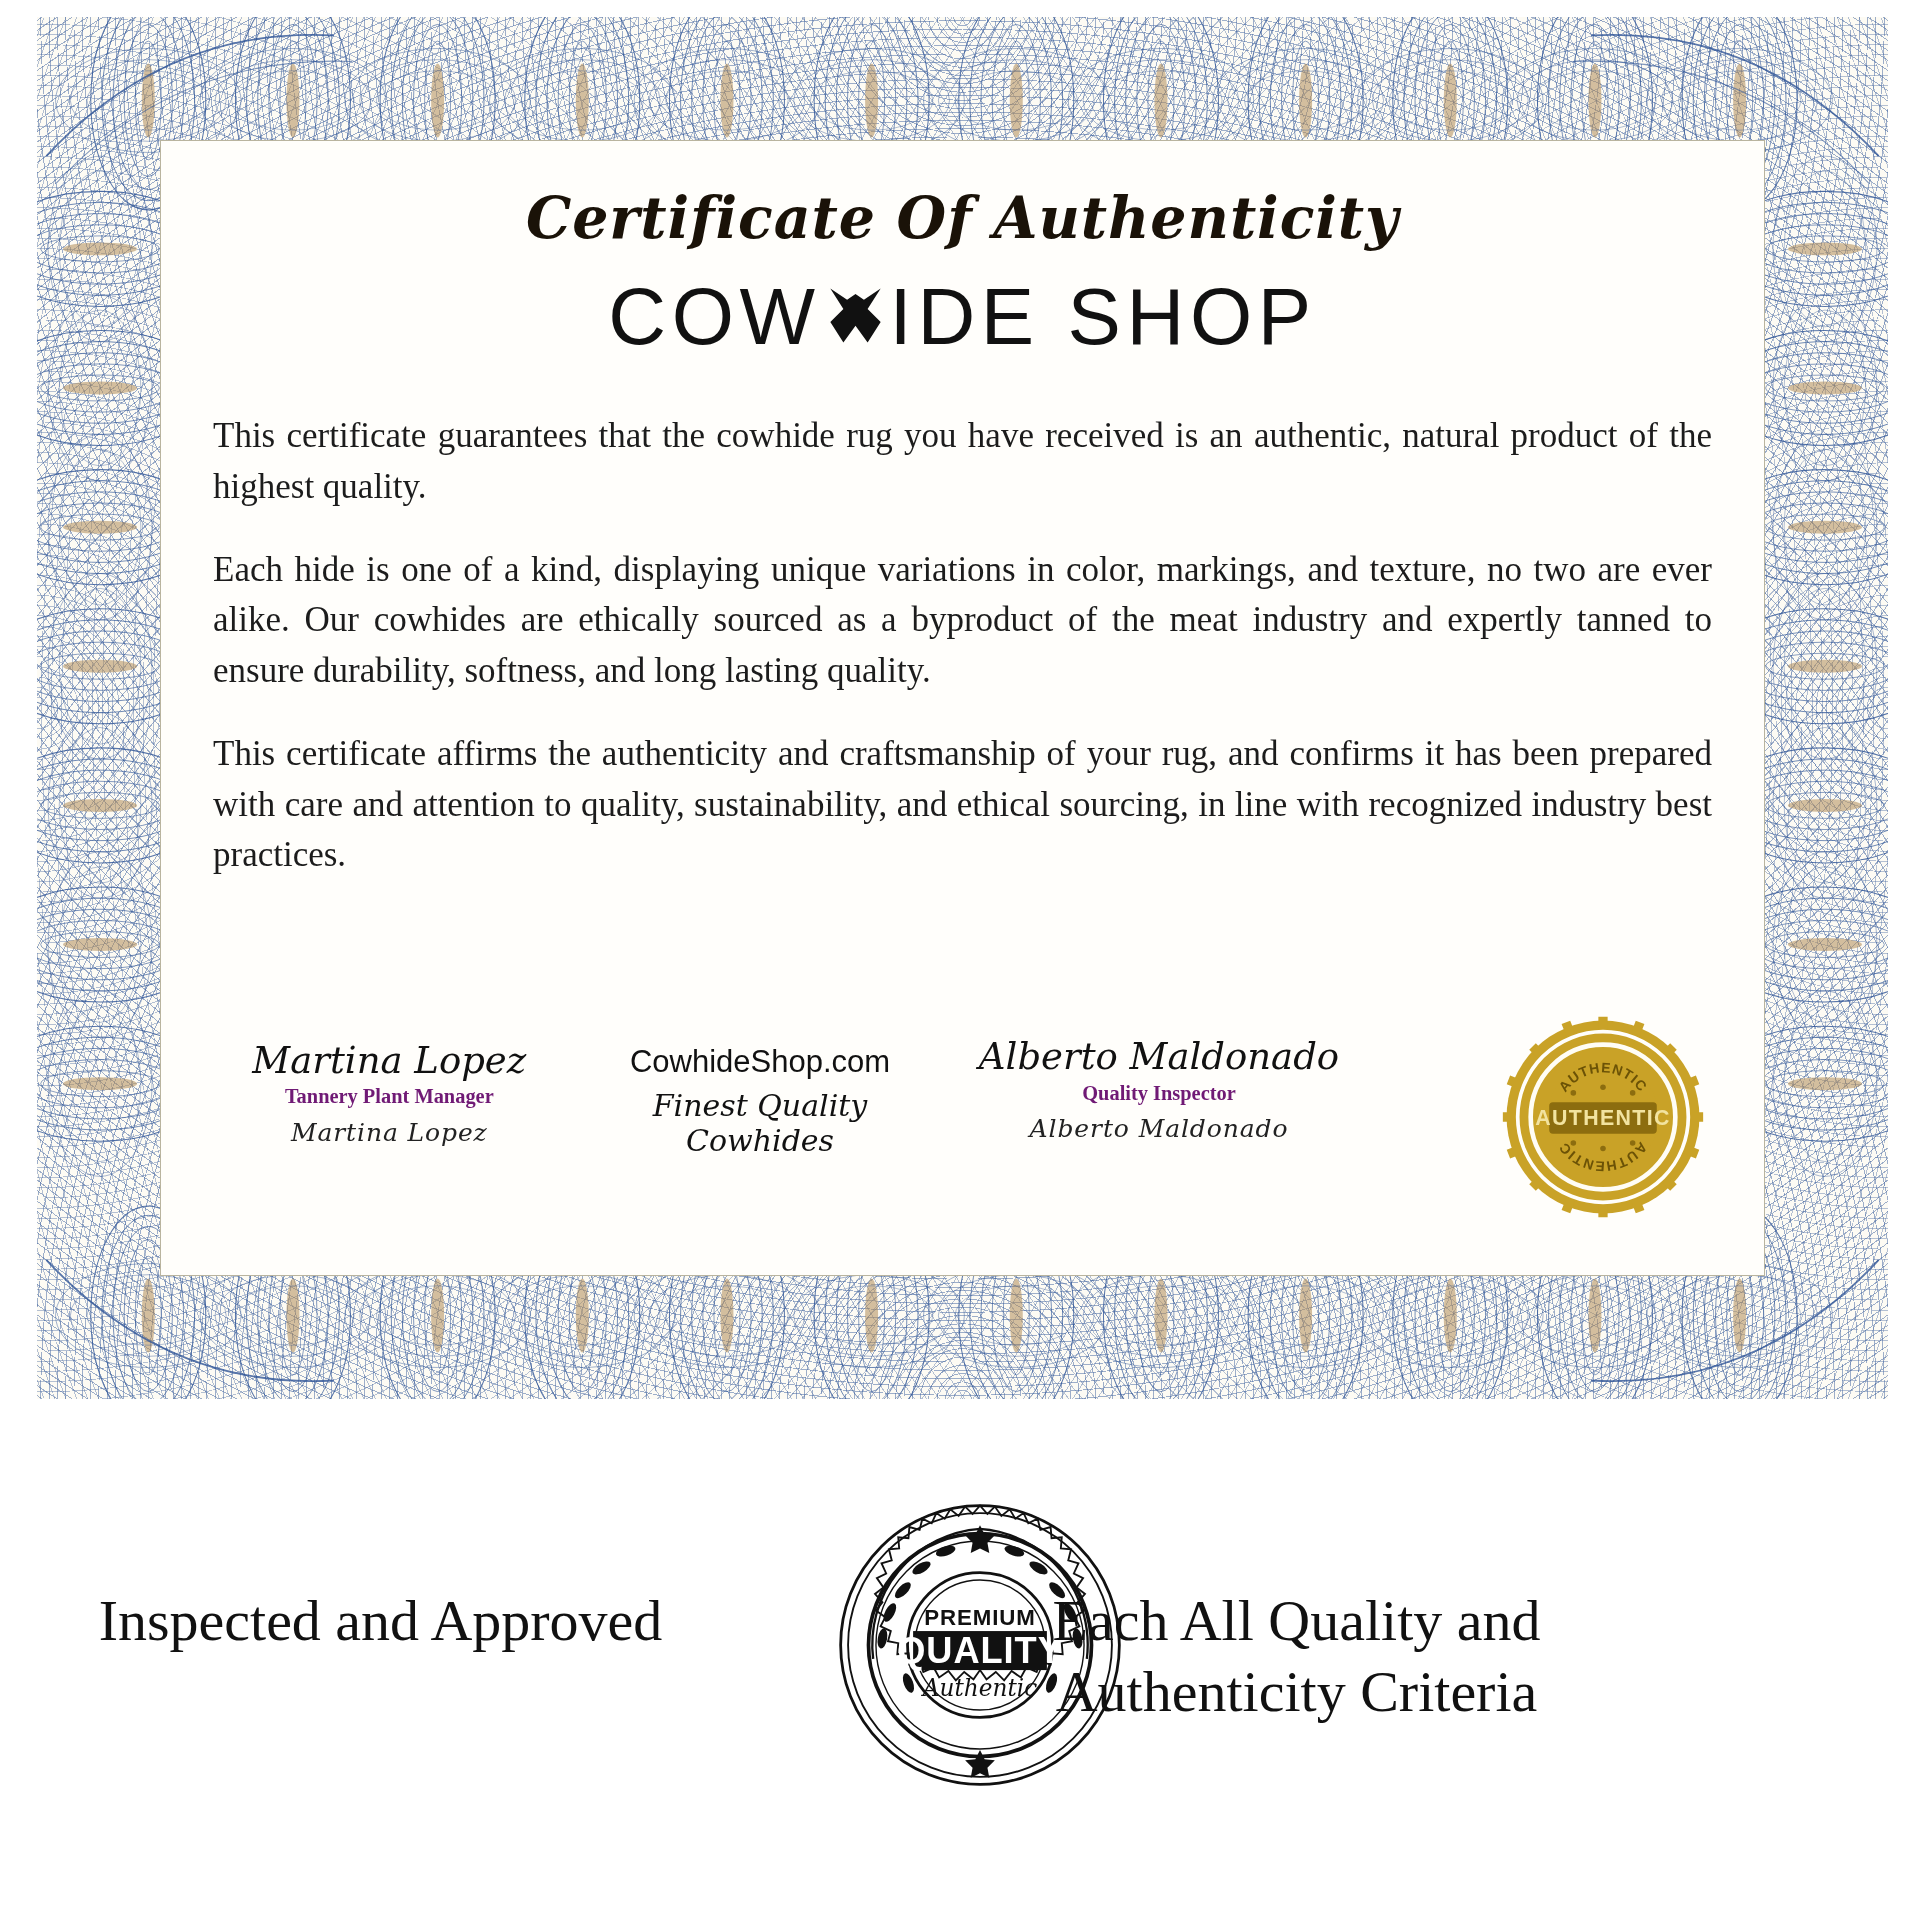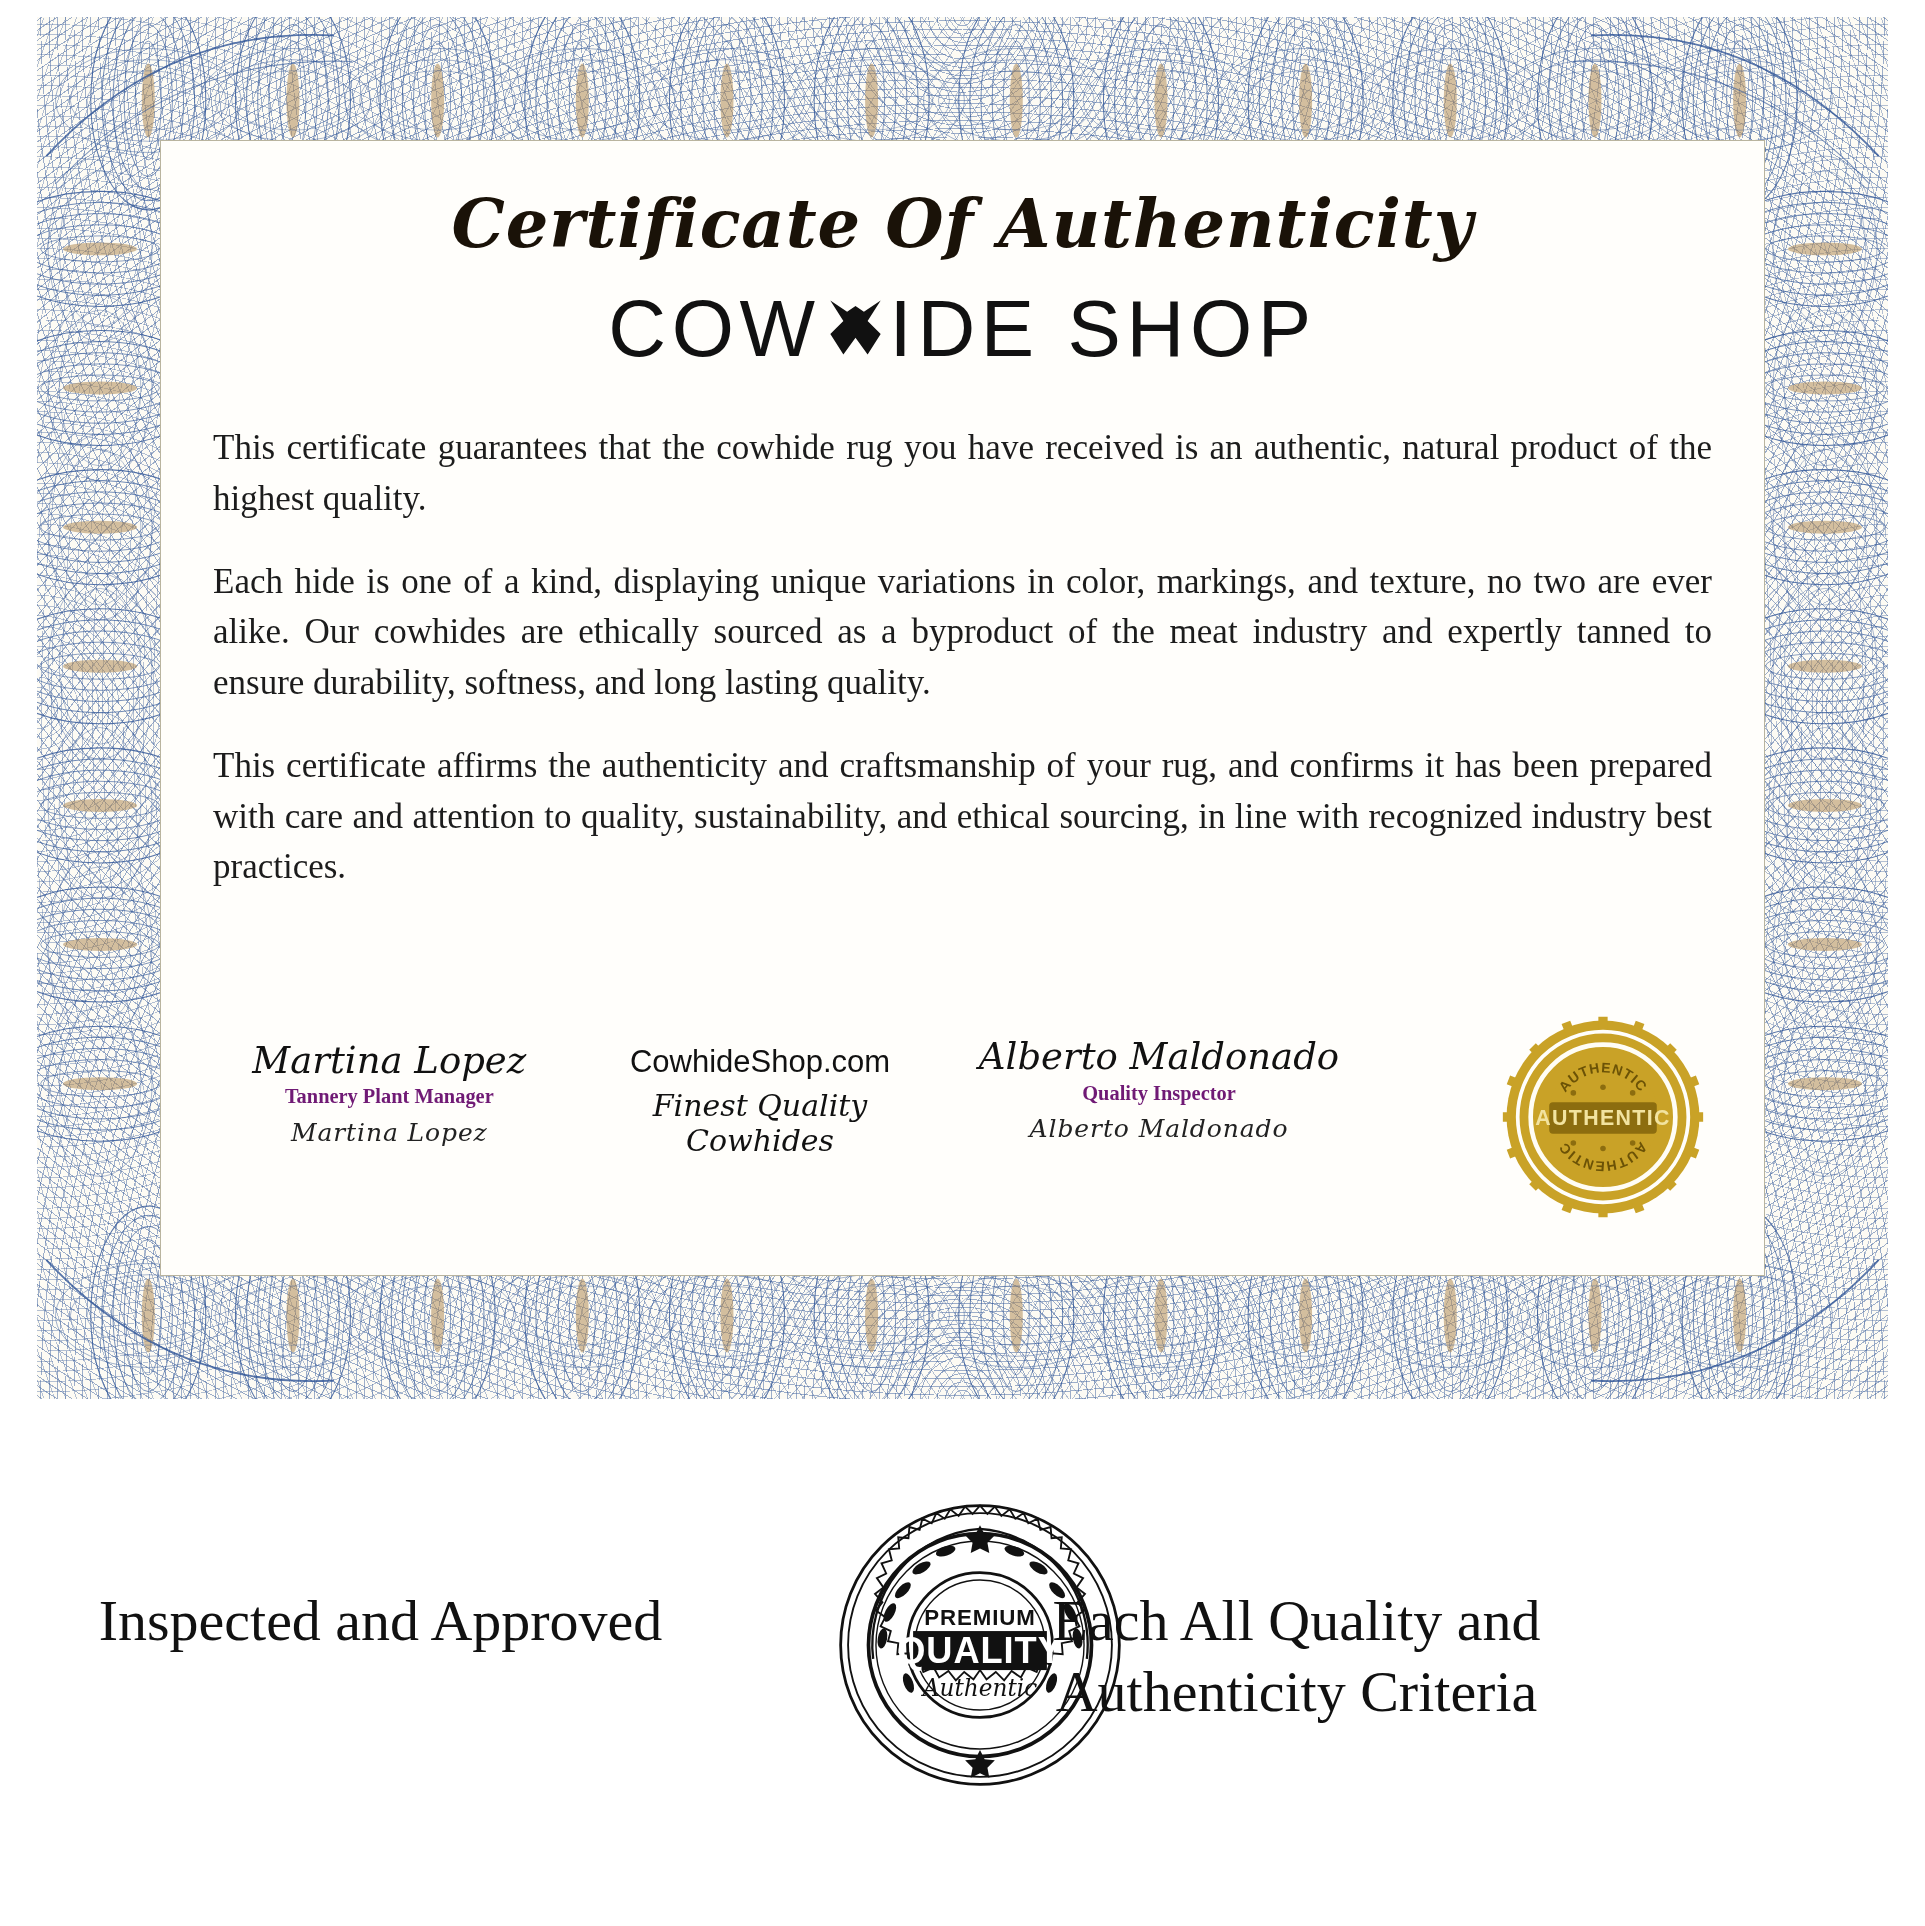--- a/index.html
+++ b/index.html
@@ -59,21 +59,21 @@
     border: 1.9px solid #b9b49f;
     box-shadow: 0 0 0 0.9px #fffefb inset;
   }
 
   .cert-title {
     text-align: center;
     margin-top: 43px;
     font-family: "DejaVu Serif", serif;
     font-style: italic;
     font-weight: bold;
-    font-size: 67px;
+    font-size: 57px;
     letter-spacing: 0.9px;
     color: #1a1208;
   }
 
   .brand {
     text-align: center;
     margin-top: 20.4px;
     font-family: "Liberation Sans", sans-serif;
     font-size: 80px;
     font-weight: 400;

